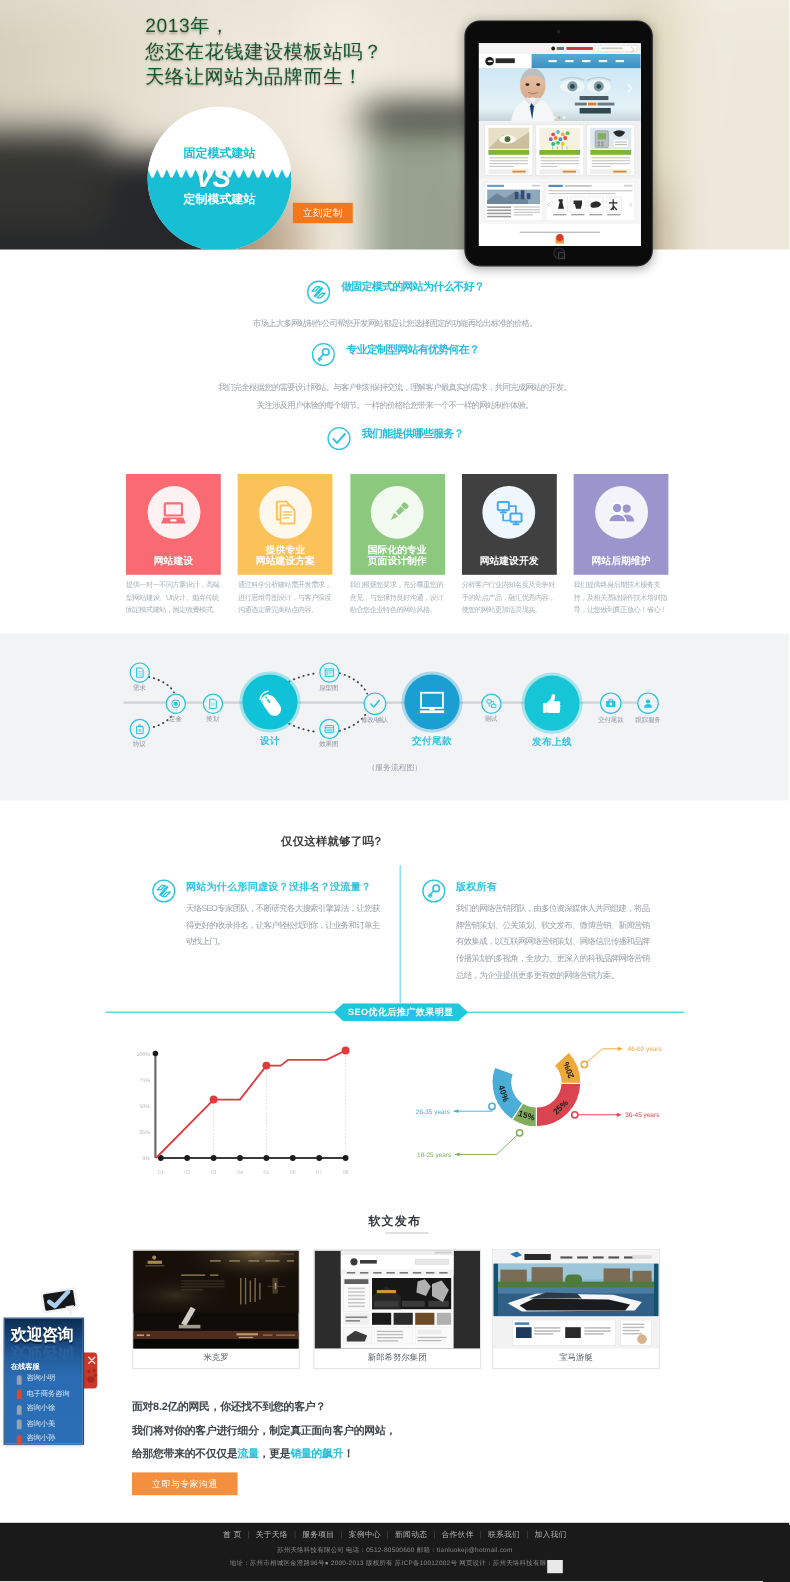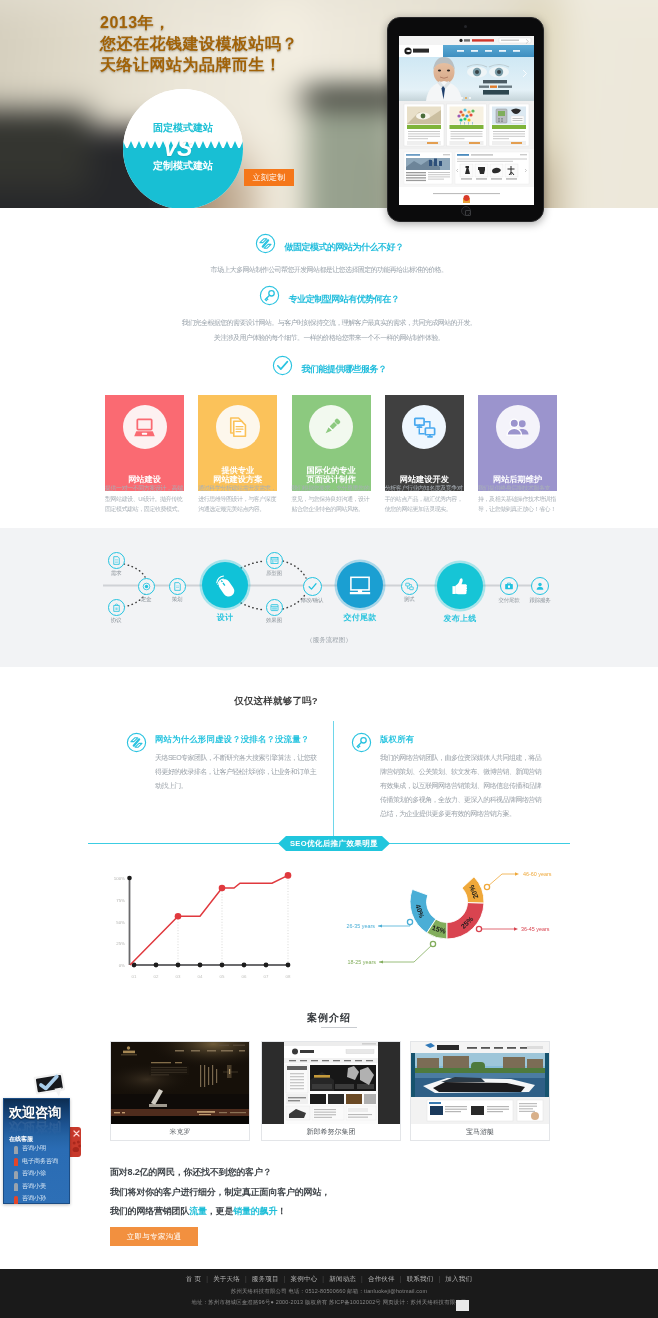--- a/index.html
+++ b/index.html
@@ -26,21 +26,21 @@
   
   .hero-bg .door { left:332px; top:130px; width:105px; height:165px; background:#7b8a75; opacity:.75; filter:blur(13px); }
   .hero-bg .doortop { left:325px; top:125px; width:120px; height:26px; background:#3b3b35; opacity:.8; filter:blur(10px); }
   .hero-bg .doorlight { left:300px; top:40px; width:45px; height:255px; background:#f3eee0; opacity:.85; filter:blur(13px); }
   
   .hero-bg .door2 { left:560px; top:40px; width:60px; height:250px; background:#ded5b4; opacity:.65; filter:blur(15px); }
   .hero-bg .brown { left:430px; top:196px; width:160px; height:110px; background:#6e4f35; opacity:.40; filter:blur(18px);}
   .hero-bg .rightwall { left:600px; top:0; width:140px; height:288px; background:#f3efe3; opacity:.75; filter:blur(16px);}
   .hero-bg .topfade { left:0; top:-20px; width:738px; height:70px; background:#e7e2d5; opacity:.65; filter:blur(16px);}
 
-  .hero-title { position:absolute; left:100px; top:12px; color:#a16207; font-weight:bold;
+  .hero-title { position:absolute; left:121px; top:12px; color:#14532d; font-weight:normal;
      font-size:16px; line-height:21px; letter-spacing:.5px;
      text-shadow:0 1px 2px rgba(90,80,60,.45); }
 
   .vs-circle { position:absolute; left:123px; top:89px; width:120px; height:120px; border-radius:50%; overflow:hidden; background:#fff; }
   .vs-top { position:absolute; left:0; top:0; width:120px; height:59px; background:#fff; }
   .vs-bot { position:absolute; left:0; top:59px; width:120px; height:61px; background:#18bfd4; }
   .vs-zig { position:absolute; left:0; top:52px; width:120px; height:9px; }
   .vs-label1 { position:absolute; left:0; top:32px; width:120px; text-align:center; color:#18bfd4; font-size:10px; font-weight:bold; }
   .vs-label2 { position:absolute; left:0; top:70px; width:120px; text-align:center; color:#fff; font-size:10px; font-weight:bold; }
   .vs-mid { position:absolute; left:0; top:46px; width:108px; text-align:center; color:#fff; font-size:23px; font-weight:bold; font-style:italic; letter-spacing:-1px;
@@ -54,29 +54,29 @@
      border:1px solid #262628; }
   .tab-cam { position:absolute; left:50%; top:7px; margin-left:-1.5px; width:3px; height:3px; border-radius:50%; background:#24252a; }
   .tab-home { position:absolute; left:50%; bottom:5px; margin-left:-5px; width:10px; height:10px; border-radius:50%;
      border:1px solid #2c2d30; background:#101012;}
   .tab-home:after { content:""; position:absolute; left:3px; top:3px; width:4px; height:4px; border:1px solid #3a3b3e; border-radius:1px;}
   .tab-screen { position:absolute; left:11px; top:18px; width:135px; height:169px; background:#fff; overflow:hidden; }
 
   
   .qa { position:absolute; left:0; top:208px; width:658px; }
   .qa-row { position:relative; text-align:center; }
-  .qa-head { display:inline-flex; align-items:flex-end; gap:9px; }
+  .qa-head { display:inline-flex; align-items:flex-start; gap:9px; }
   .qa-ico { width:21px; height:21px; flex:0 0 21px;}
   .qa-title { color:#23bedd; font-size:9px; font-weight:bold; letter-spacing:-0.5px; }
   .qa-body { color:#9aa3ab; font-size:7px; line-height:15px; text-align:center; letter-spacing:-0.6px;}
 
   
   .cards { position:absolute; left:105px; top:395px; width:452px; height:120px; }
   .card { position:absolute; top:0; width:79px; }
-  .card-box { position:relative; width:79px; height:96px; }
+  .card-box { position:relative; width:79px; height:84px; }
   .card-circle { position:absolute; left:50%; top:10px; margin-left:-22px; width:44px; height:44px; border-radius:50%; background:#fdf6f4; display:flex; align-items:center; justify-content:center;}
   .card-label { position:absolute; left:0; bottom:6px; width:100%; text-align:center; color:#fff; font-size:8.2px; font-weight:bold; line-height:9.6px;}
   .card-desc { position:absolute; left:0px; top:88px; width:79px; color:#a9b0b7; font-size:6px; line-height:10.5px; letter-spacing:-0.45px;}
 
   
   .flow-sec { position:absolute; left:0; top:528px; width:658px; height:139px; background:#f2f3f5; }
   .flow-node { position:absolute; border-radius:50%; background:#f2f3f5; border:1.6px solid #23c3e0;
      display:flex; align-items:center; justify-content:center; }
   .flow-cap { position:absolute; text-align:center; color:#8d949b; font-size:5.5px; letter-spacing:-0.2px; white-space:nowrap; }
   .flow-big { position:absolute; border-radius:50%; display:flex; align-items:center; justify-content:center; }
@@ -759,21 +759,21 @@
           <circle cx="479" cy="929" r="2.6" fill="#fff" stroke="#d94450" stroke-width="1.3"></circle>
           <text x="521" y="931" text-anchor="start" font-size="5.4" fill="#d94450" font-family="&quot;Liberation Sans&quot;,sans-serif">36-45 years</text>
           <path d="M 487 887 L 502 874 L 517 874" fill="none" stroke="#efa83a" stroke-width="0.8"></path>
           <path d="M 519 874 l -4 -1.8 l 0 3.6 z" fill="#efa83a"></path>
           <circle cx="487" cy="887" r="2.6" fill="#fff" stroke="#efa83a" stroke-width="1.3"></circle>
           <text x="523" y="876" text-anchor="start" font-size="5.4" fill="#efa83a" font-family="&quot;Liberation Sans&quot;,sans-serif">46-60 years</text>
         </g>
       </svg>
   </div>
 
-  <div class="cases-title">案例介绍</div>
+  <div class="cases-title">软文发布</div>
   <div class="cases-rule"></div>
   <div class="case" style="left:110px">
     <div class="case-thumb">
       <svg viewBox="0 0 138 82" width="138" height="82">
         <defs>
           <radialGradient id="lg1" cx="74%" cy="4%" r="48%">
               <stop offset="0" stop-color="#b79a62" stop-opacity=".55"></stop>
               <stop offset="1" stop-color="#120d0a" stop-opacity="0"></stop>
             </radialGradient>
           <radialGradient id="lg2" cx="26%" cy="72%" r="34%">
@@ -978,21 +978,21 @@
           </g>
         <circle cx="124" cy="74" r="4" fill="#d8b08a"></circle>
       </svg>
     </div>
     <div class="case-cap">宝马游艇</div>
   </div>
 
   <div class="cta-block">
     <div class="cta-line"><span>面对8.2亿的网民，你还找不到您的客户？</span></div>
     <div class="cta-line"><span>我们将对你的客户进行细分，制定真正面向客户的网站，</span></div>
-    <div class="cta-line"><span>我们的网络营销团队</span><span class="cta-hl">流量</span><span>，更是</span><span class="cta-hl2">销量的飙升</span><span>！</span></div>
+    <div class="cta-line"><span>给那您带来的不仅仅是</span><span class="cta-hl">流量</span><span>，更是</span><span class="cta-hl2">销量的飙升</span><span>！</span></div>
   </div>
   <div class="cta-btn">立即与专家沟通</div>
 
   <div class="footer">
     <div class="foot-nav"><a>首 页</a><span class="sep">|</span><a>关于天络</a><span class="sep">|</span><a>服务项目</a><span class="sep">|</span><a>案例中心</a><span class="sep">|</span><a>新闻动态</a><span class="sep">|</span><a>合作伙伴</a><span class="sep">|</span><a>联系我们</a><span class="sep">|</span><a>加入我们</a></div>
     <div class="foot-l1">苏州天络科技有限公司 电话：0512-80500660 邮箱：tianluokeji@hotmail.com</div>
     <div class="foot-l2">地址：苏州市相城区金澄路96号● 2000-2013 版权所有 苏ICP备10012002号 网页设计：苏州天络科技有限公司</div>
   </div>
   <div class="foot-badge"></div>
 

